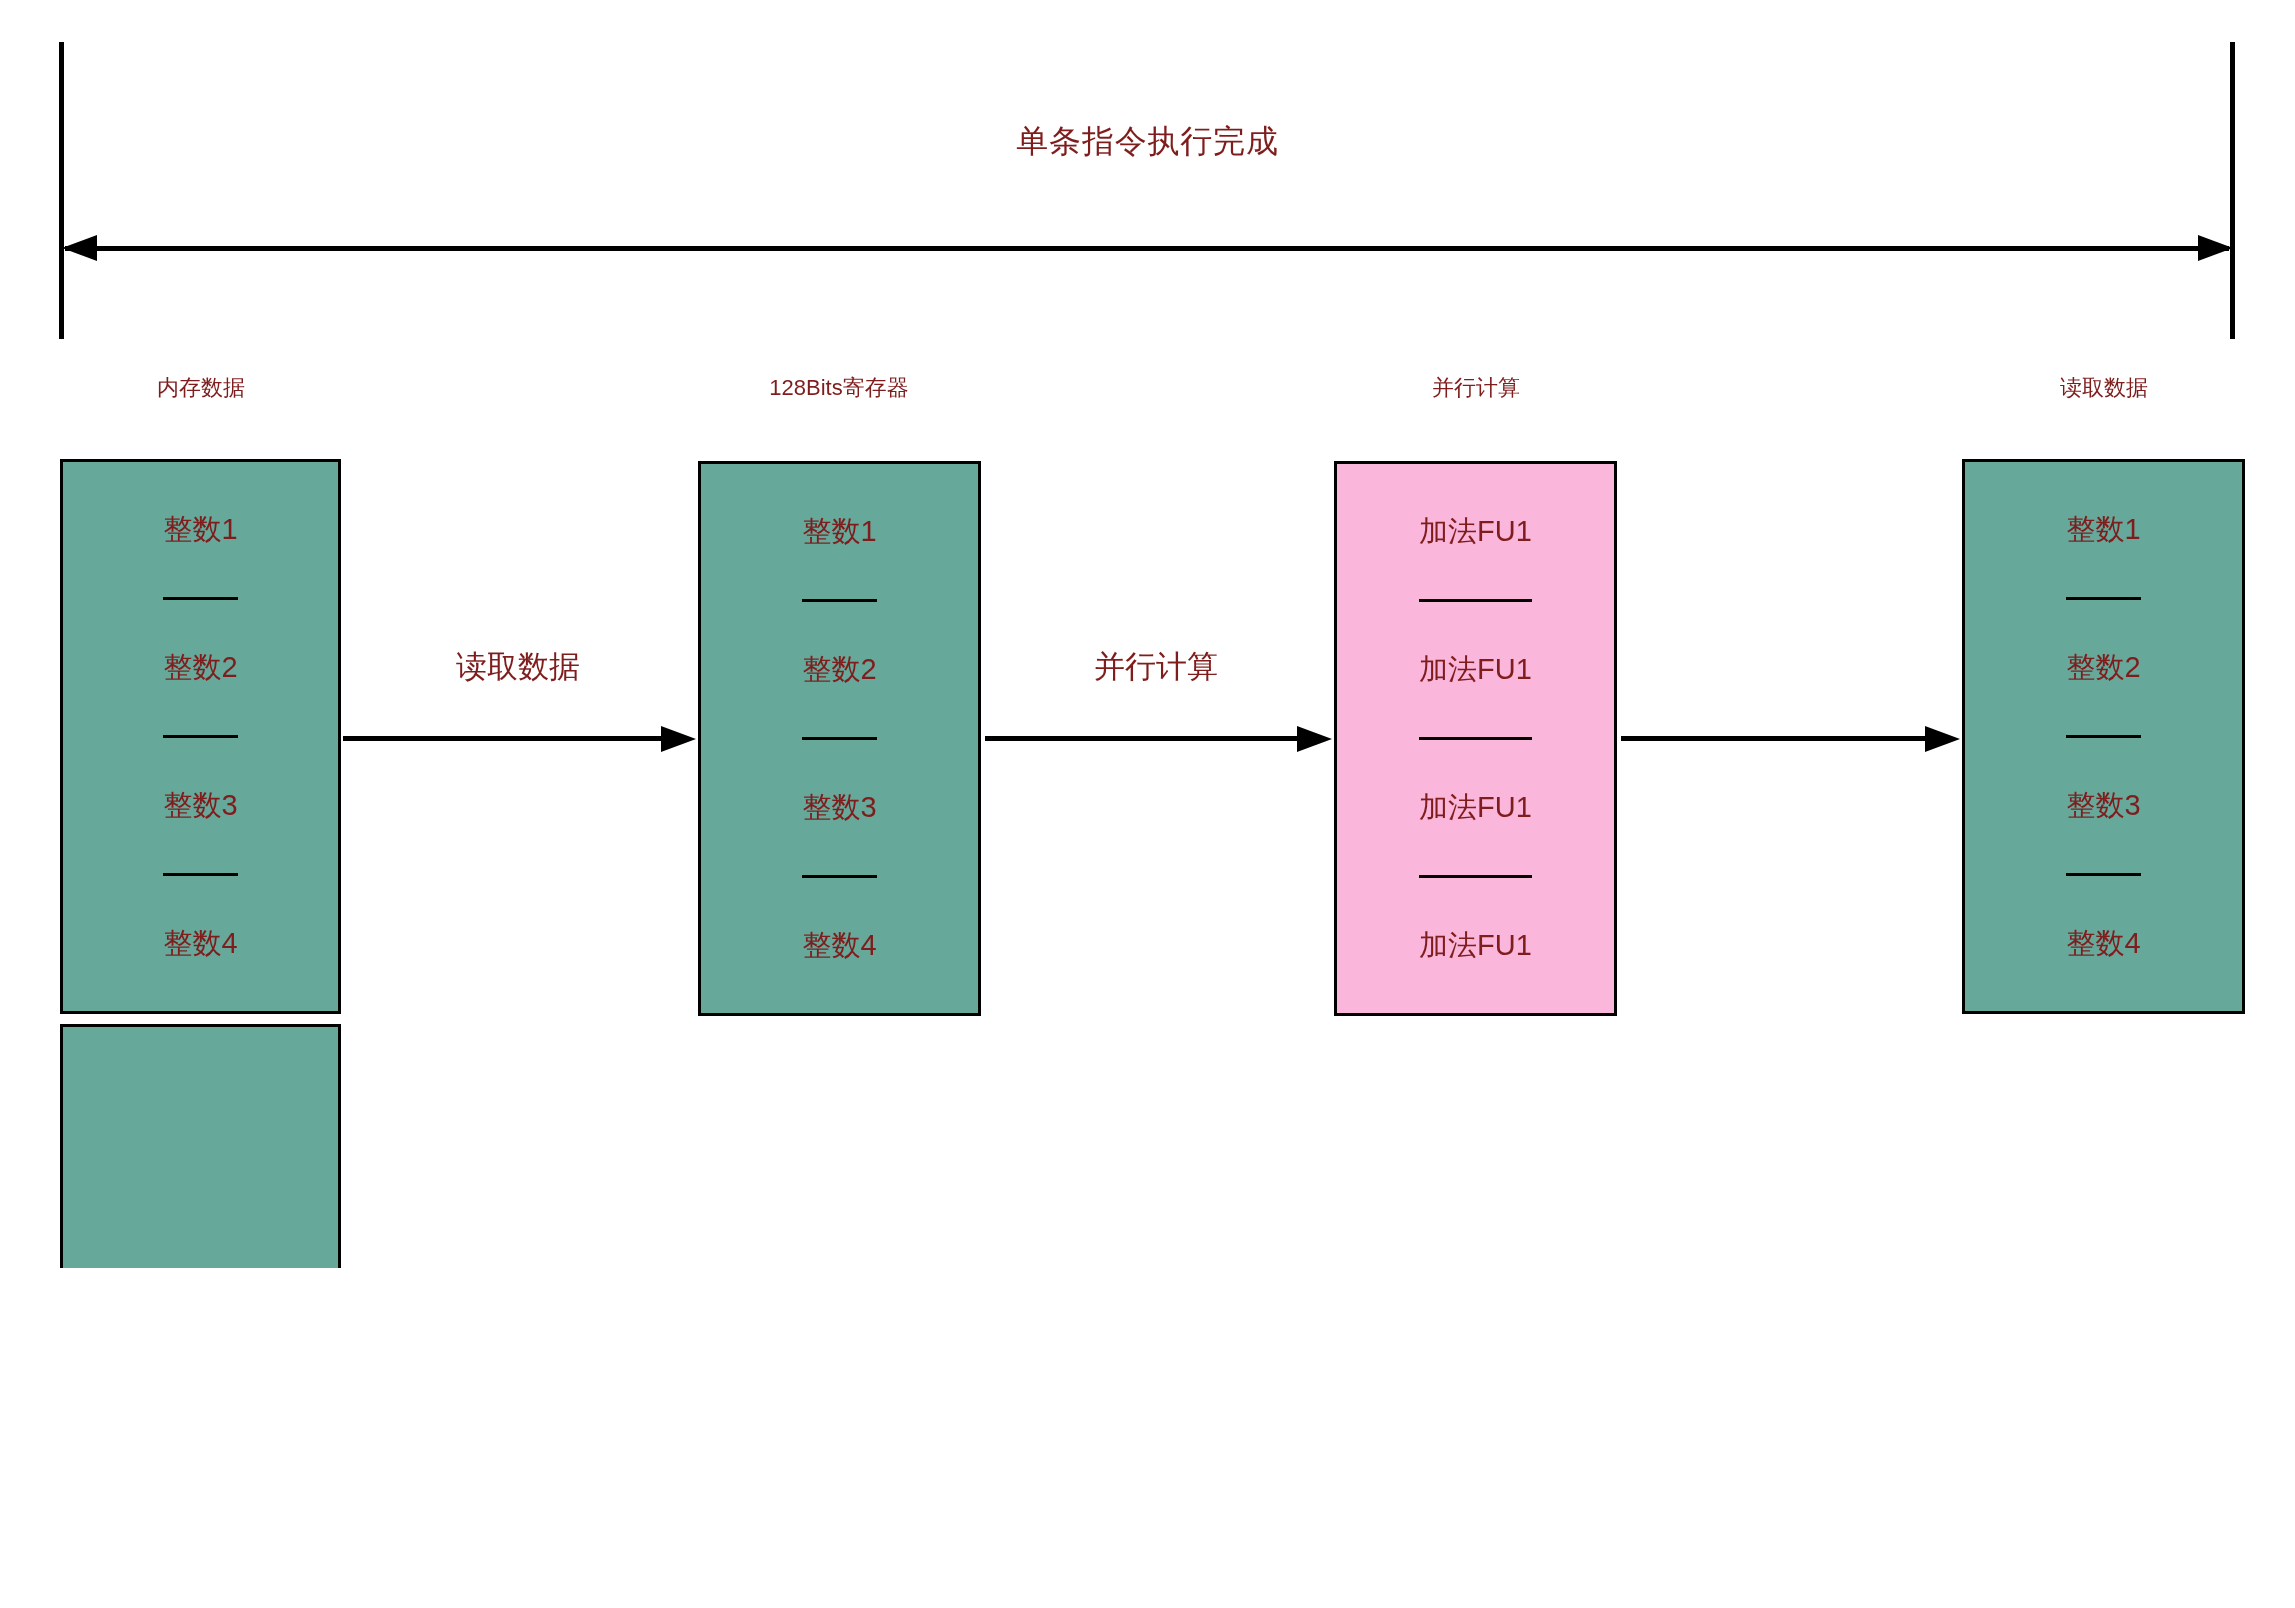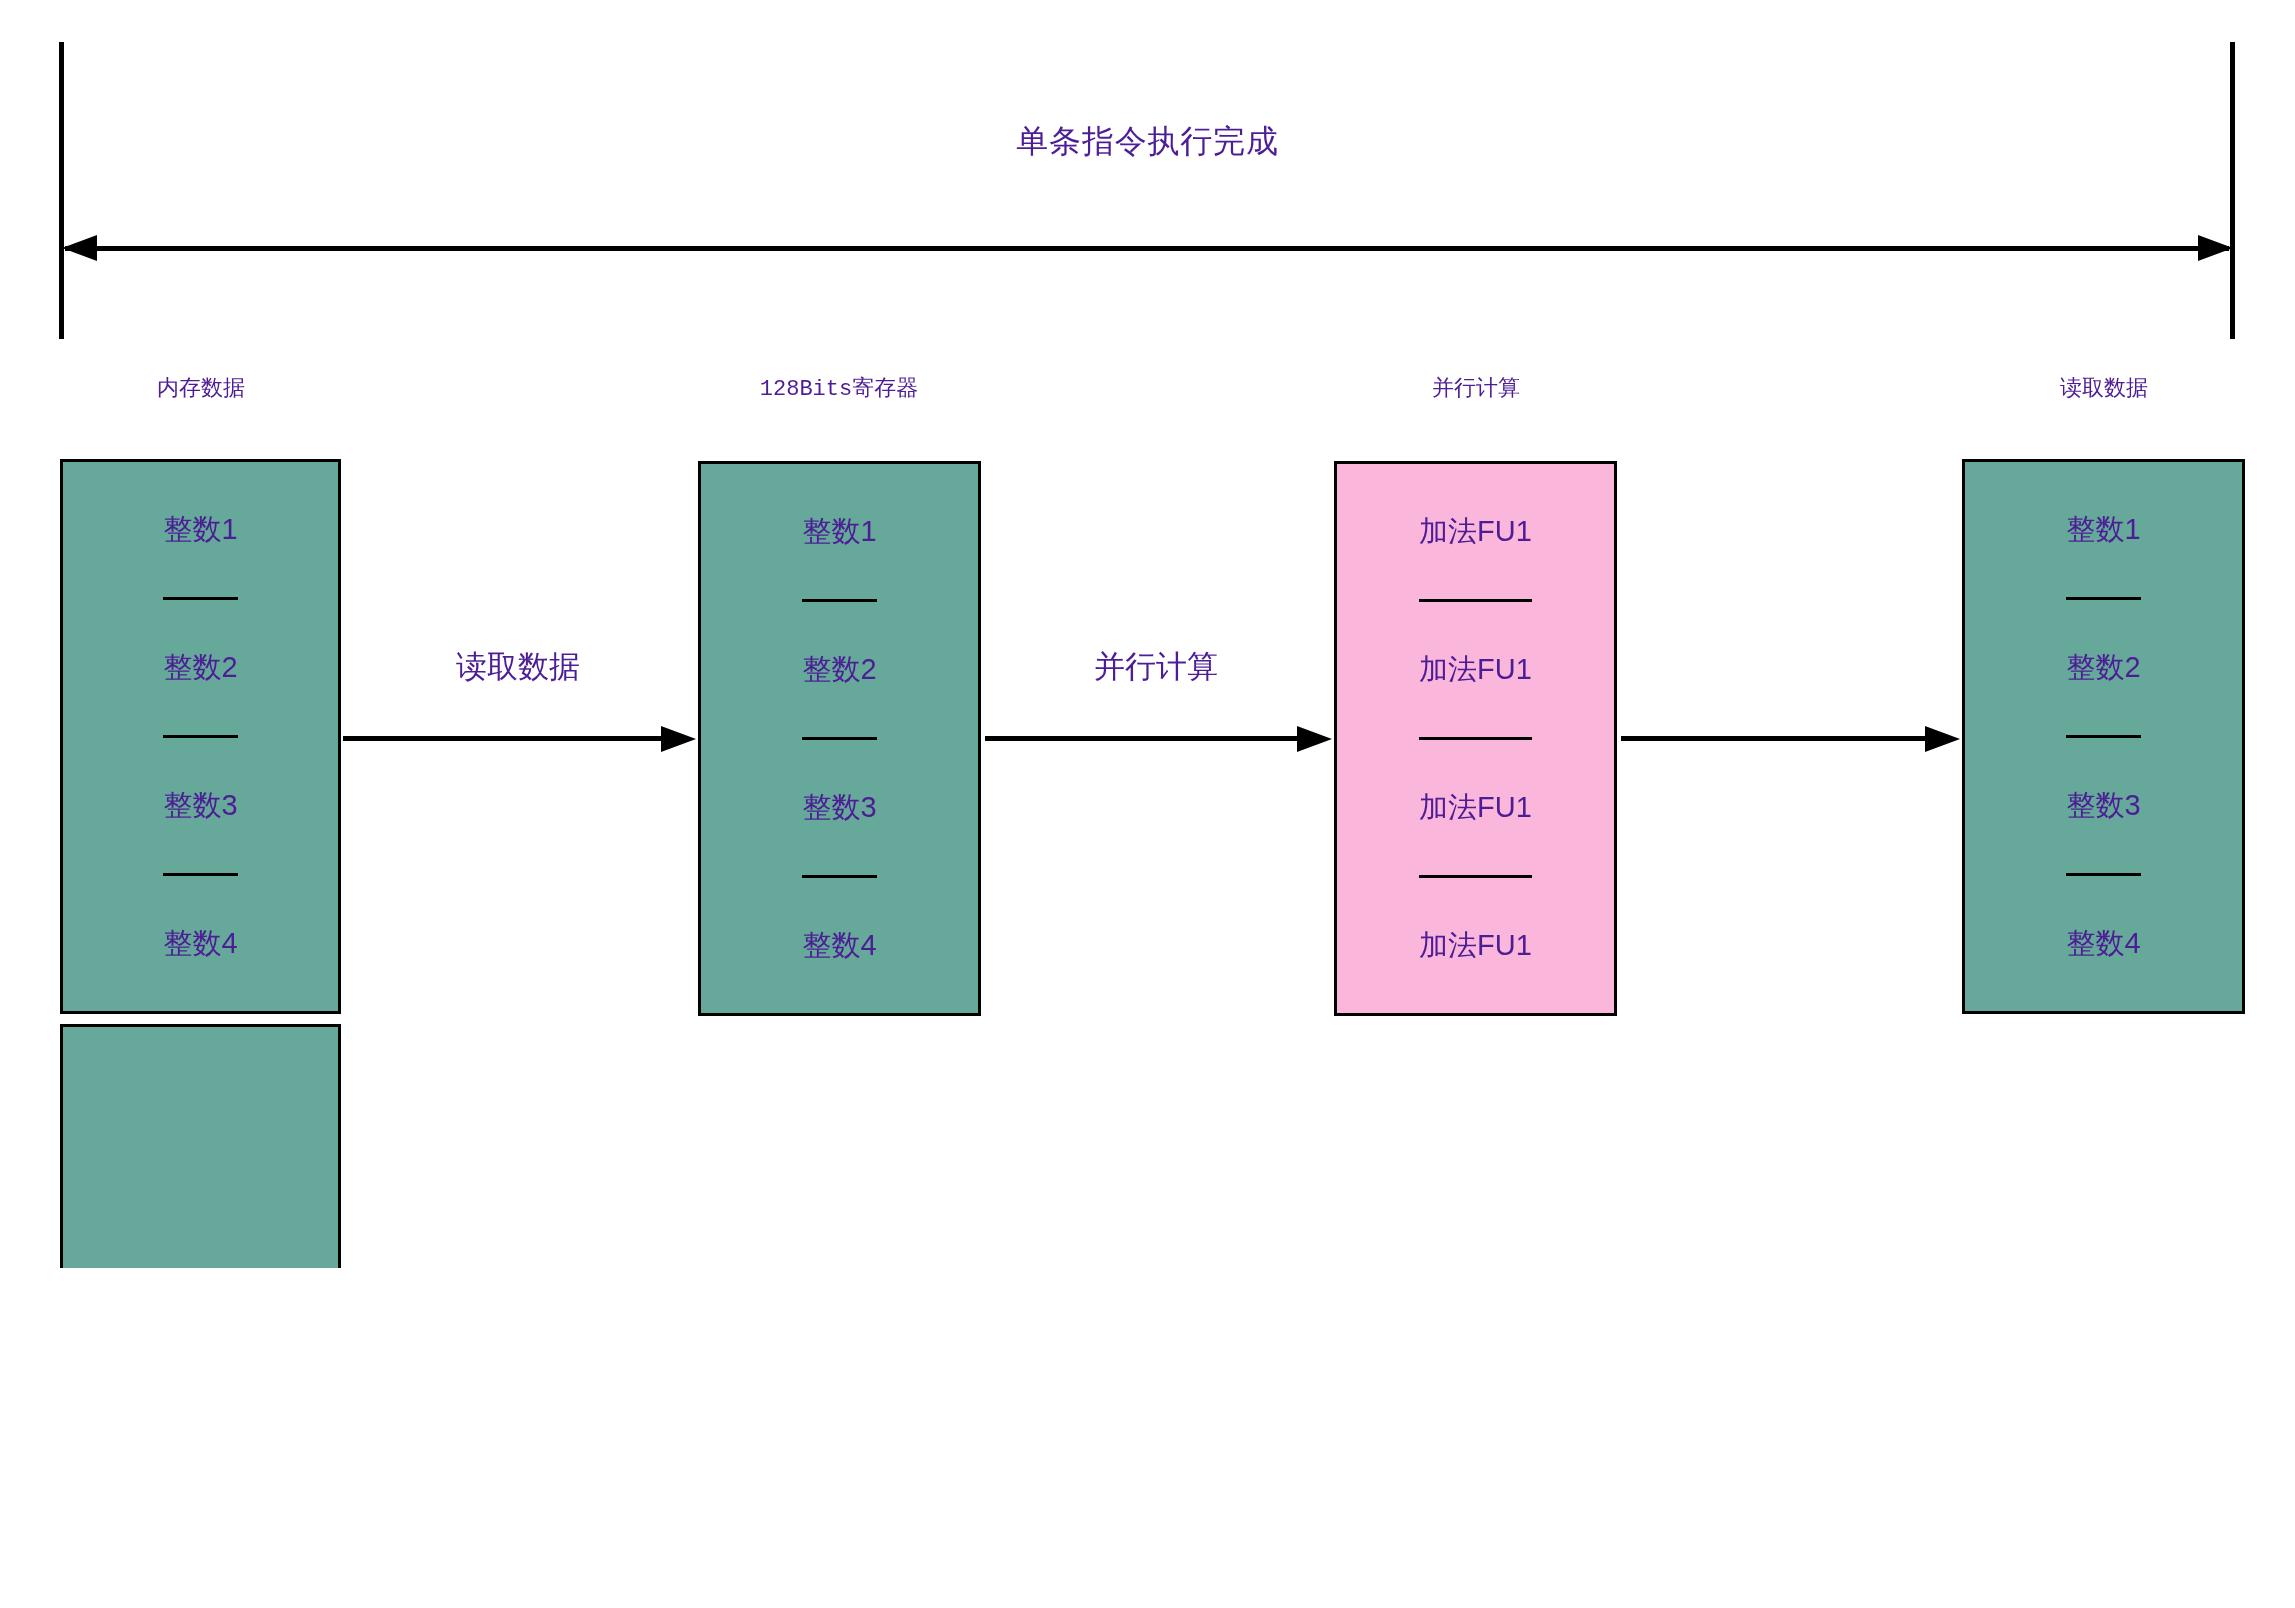--- a/index.html
+++ b/index.html
@@ -1,21 +1,21 @@
 <!DOCTYPE html>
 <html style="--teal: #66A99B; --pink: #FBB6DB; --line: #000000;font-size:12.3px"><head>
 <meta charset="utf-8">
 <style>
   html,body{margin:0;padding:0;background:#ffffff;}
   .canvas{
     position:relative;
     width:2295px;height:1268px;
     background:#ffffff;
     font-family:"Liberation Sans", sans-serif;
-    color:#4c1d95;
+    color:#7f1d1d;
     overflow:hidden;
   }
   
   .vline{
     position:absolute;top:42px;width:4.6px;height:297px;
     background:var(--line,#000);
   }
   .vline.left{left:59px;}
   .vline.right{left:2230px;}
   .span-title{
@@ -34,21 +34,21 @@
   .head.point-left{border-right:35px solid var(--line,#000);}
   .head.point-right{border-left:35px solid var(--line,#000);}
   .span-head-left{left:62px;top:235px;}
   .span-head-right{left:2198px;top:235px;}
   
   .col-header{
     position:absolute;top:373px;width:308px;
     text-align:center;font-size:22px;
   }
   .hdr1{left:47px;}
-  .hdr2{left:685px;font-family:Liberation Mono, monospace;}
+  .hdr2{left:685px;}
   .hdr3{left:1322px;}
   .hdr4{left:1950px;}
   
   .col{
     position:absolute;
     border:3.9px solid var(--line,#000);
     box-sizing:border-box;
     display:flex;flex-direction:column;
     background:var(--teal,#66A99B);
     align-items:center;

